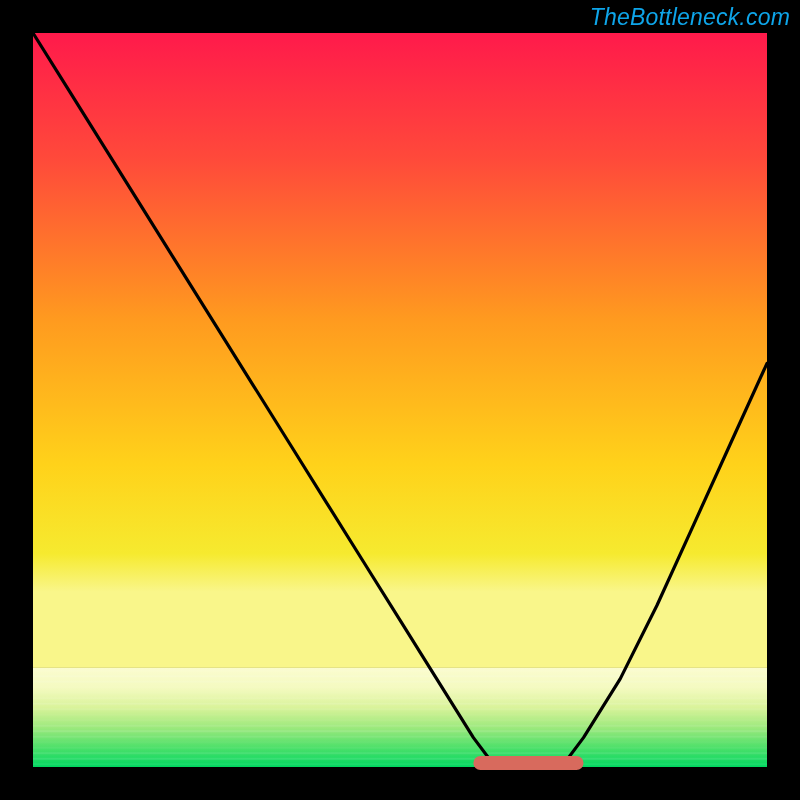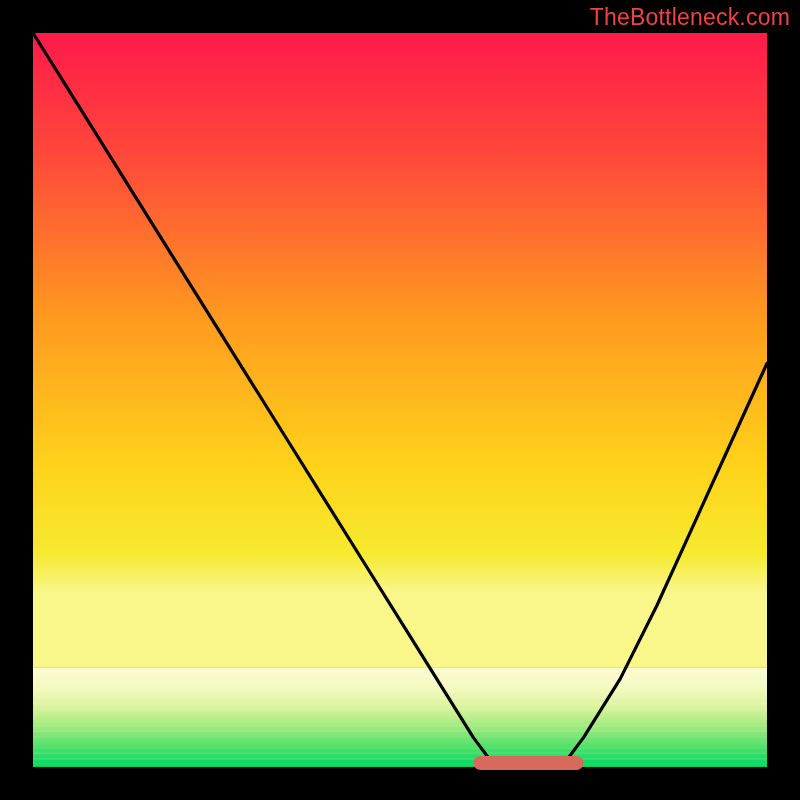--- a/index.html
+++ b/index.html
@@ -13,24 +13,25 @@
   }
   .stage {
     position: relative;
     width: 800px;
     height: 800px;
   }
   .watermark {
     position: absolute;
     top: 4px;
     right: 10px;
-    color: #ef4444;
+    color: #0ea5e9;
     font-size: 23px;
     z-index: 50;
     letter-spacing: 0.2px;
+    font-style: italic;
   }
   svg { display: block; }
 </style>
 </head>
 <body>
 
 <div class="stage">
   <div class="watermark">TheBottleneck.com</div>
 
   <svg id="chart-svg" width="800" height="800" viewBox="0 0 800 800">

